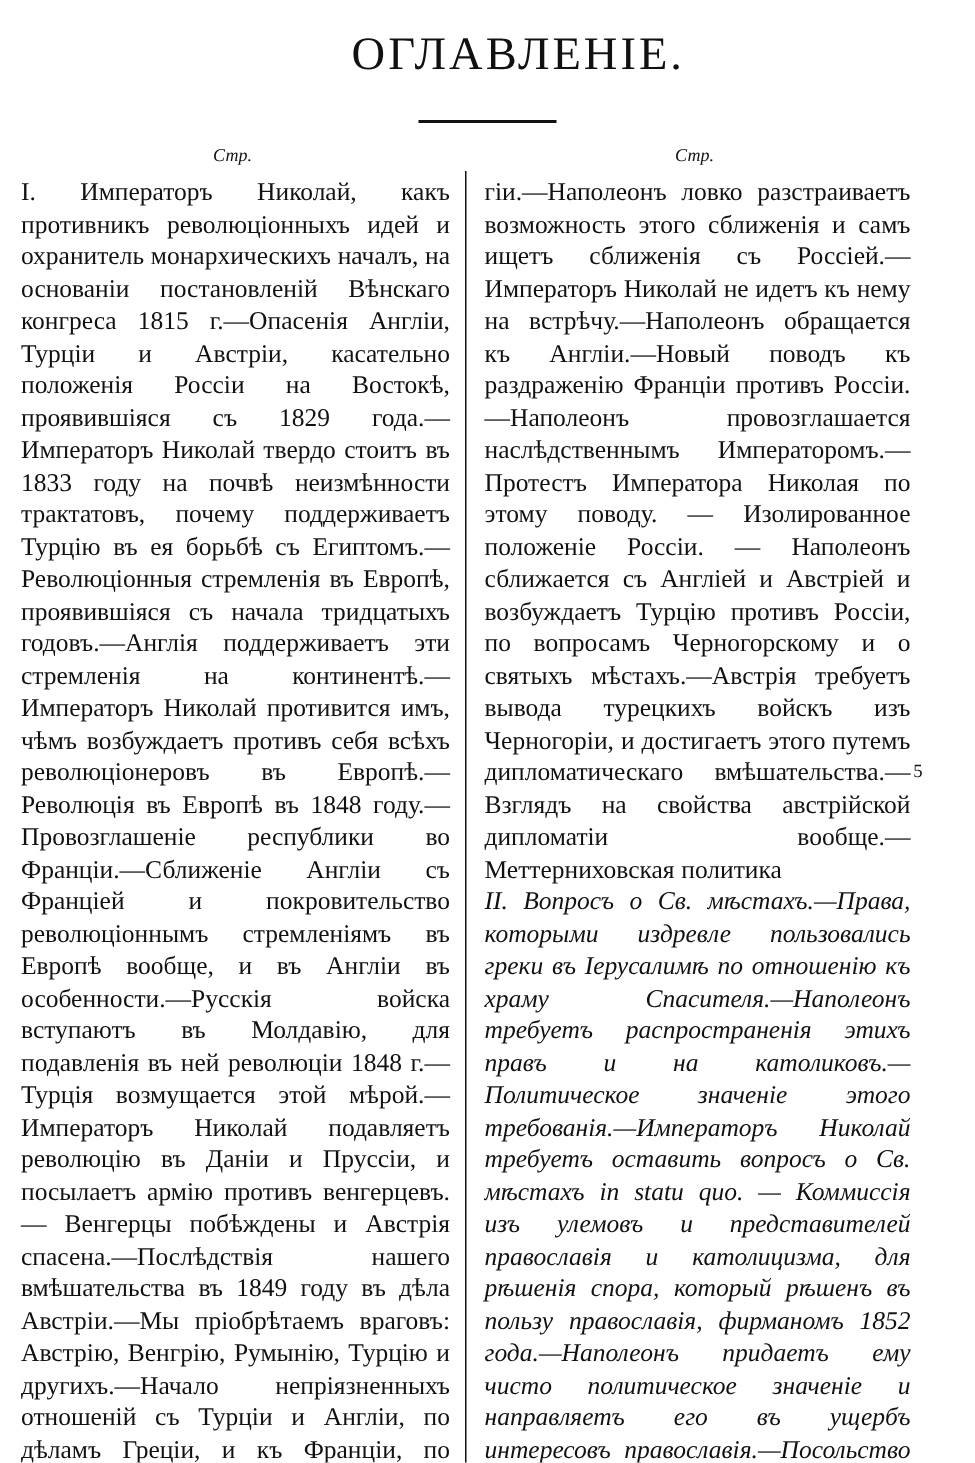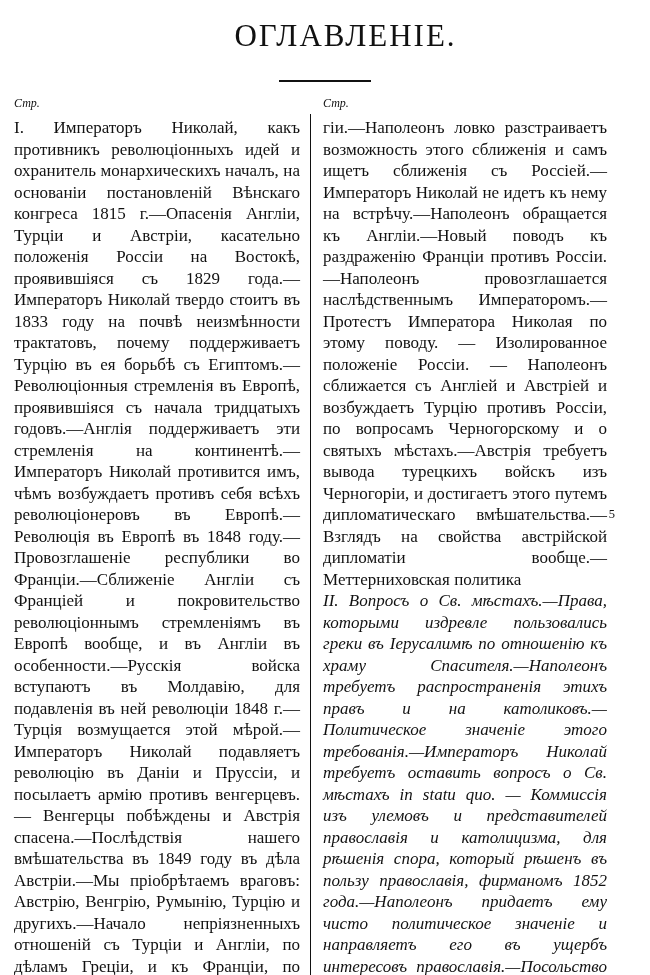--- a/index.html
+++ b/index.html
@@ -57,21 +57,21 @@
 
   .col-divider {
     width: 1px;
     background: #111;
     align-self: stretch;
     margin-top: 18px;
     margin-bottom: 0;
   }
 
   .str-label {
-    text-align: left;
+    text-align: center;
     font-size: 12px;
     font-style: italic;
     margin: 0 0 6px 0;
     padding-right: 4px;
   }
 
   .entry {
     font-size: 17px;
     line-height: 1.265;
     text-align: justify;

